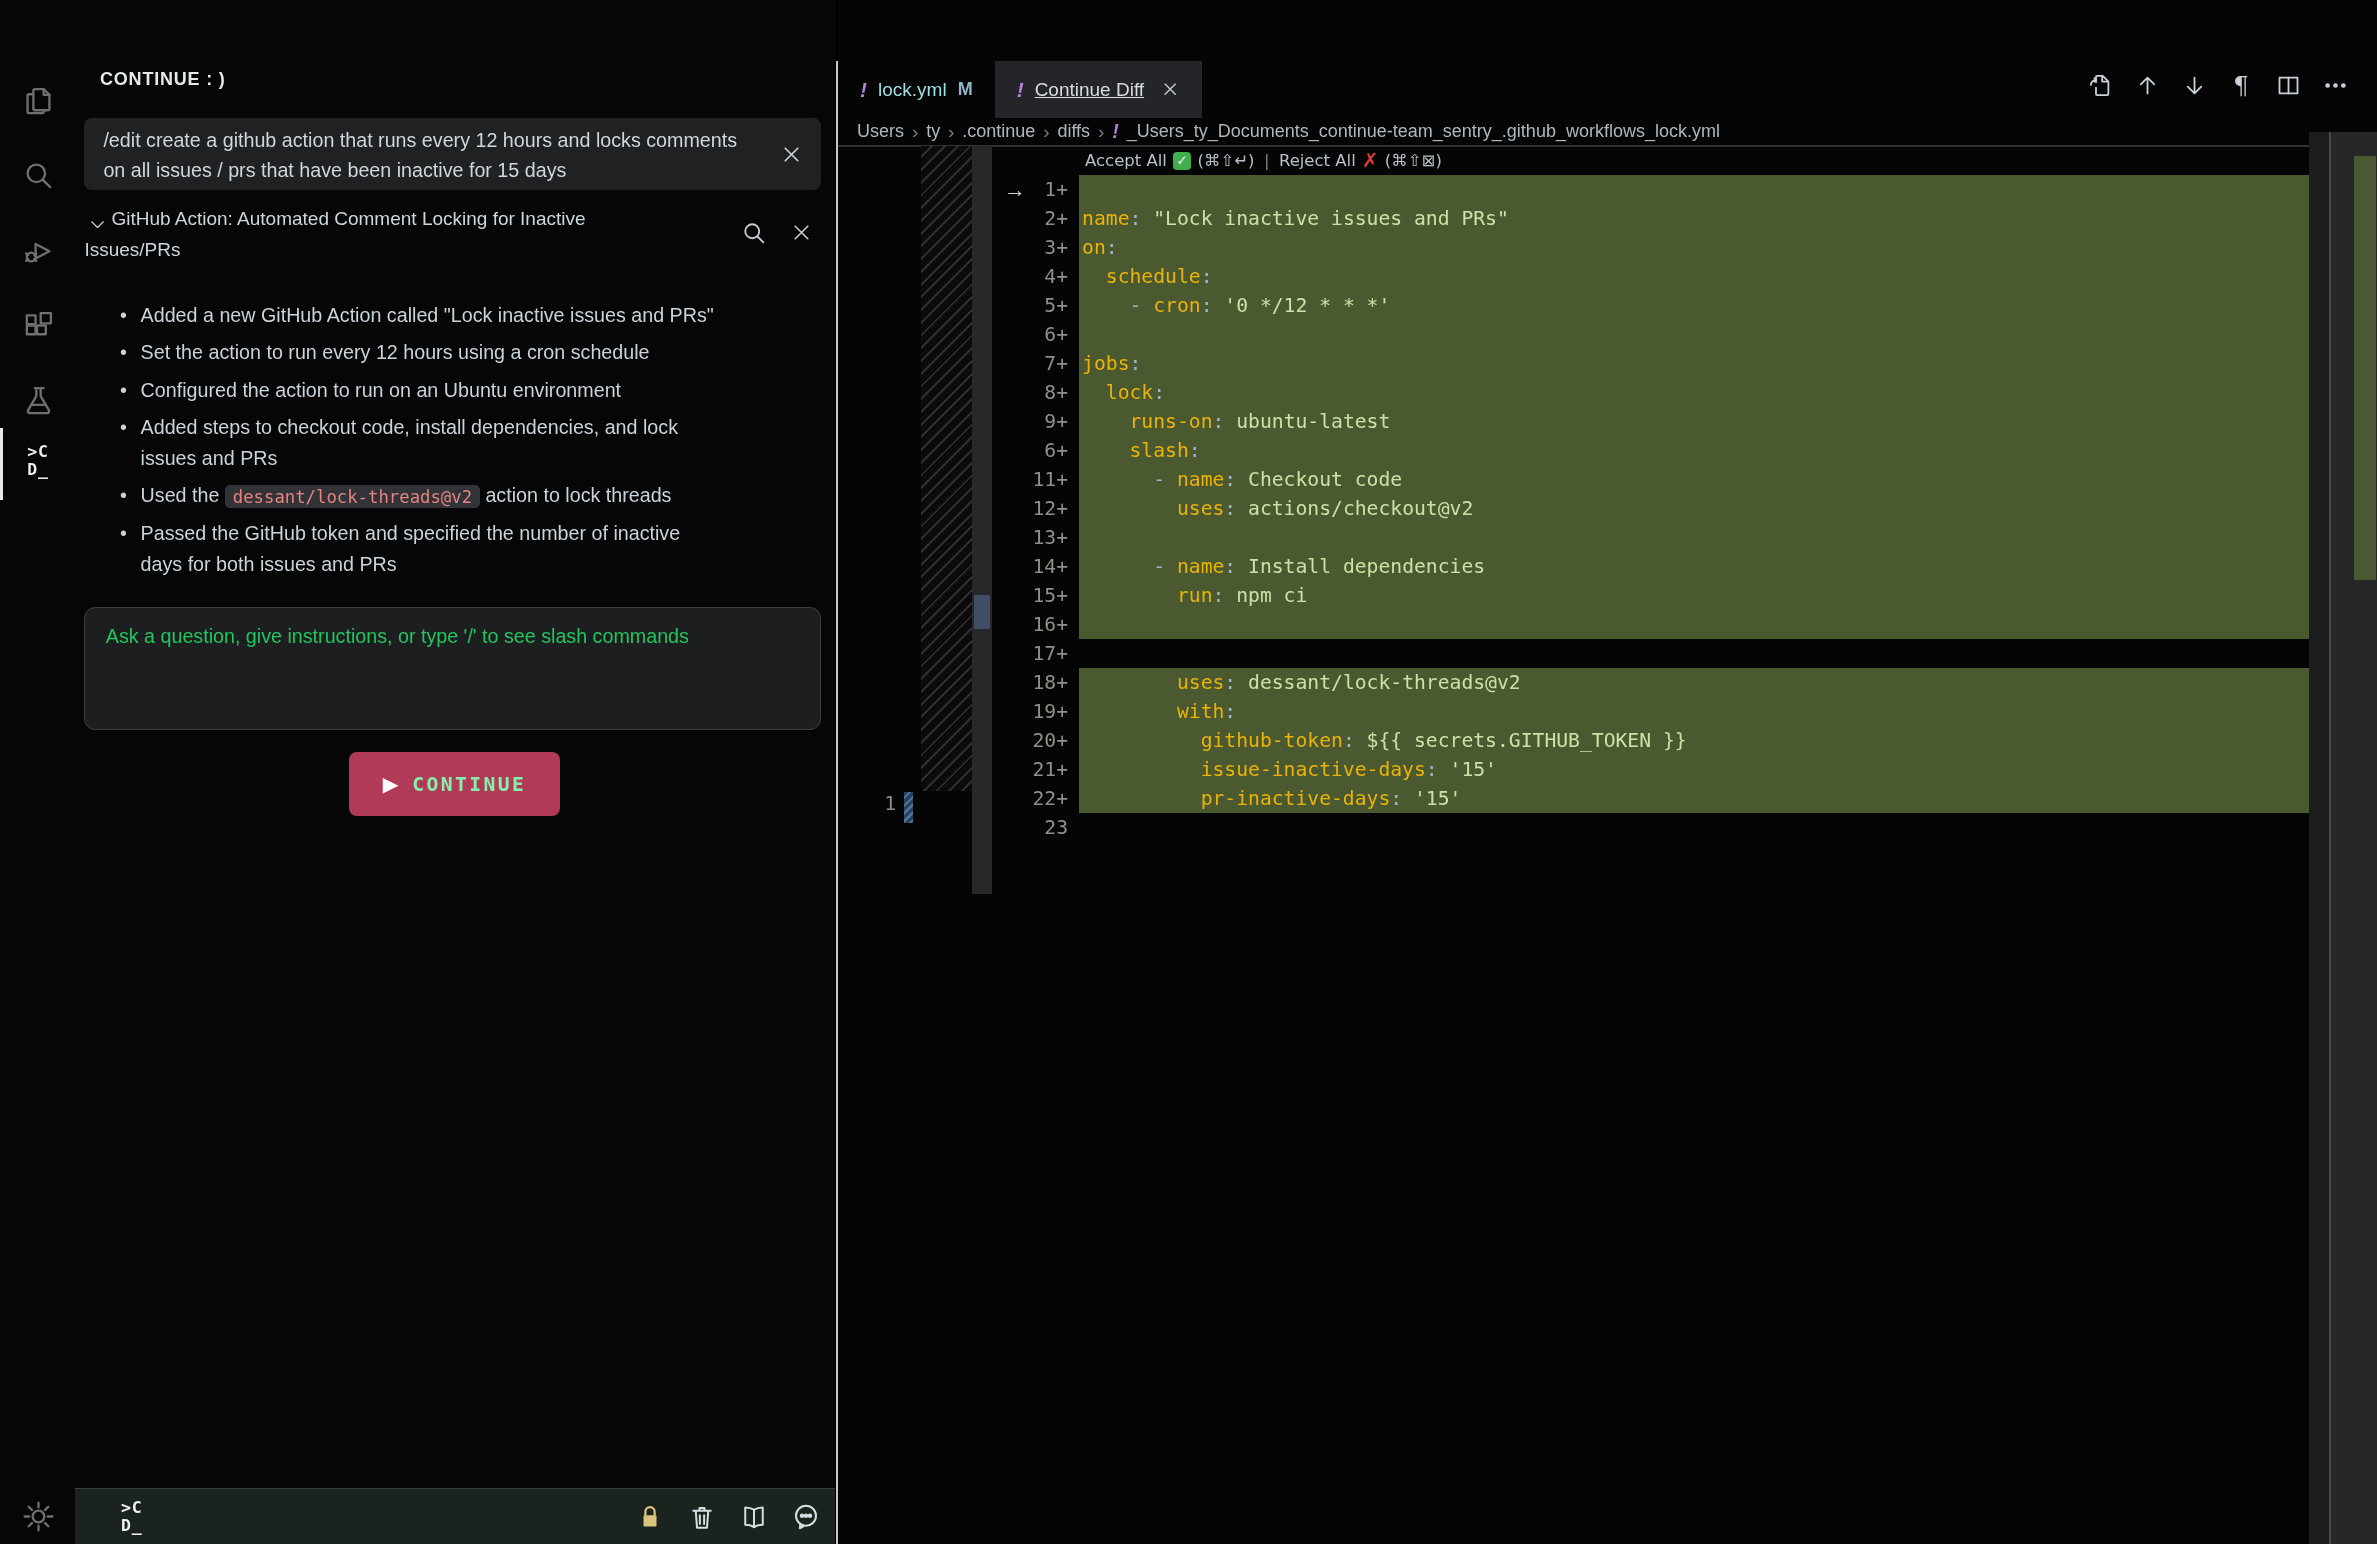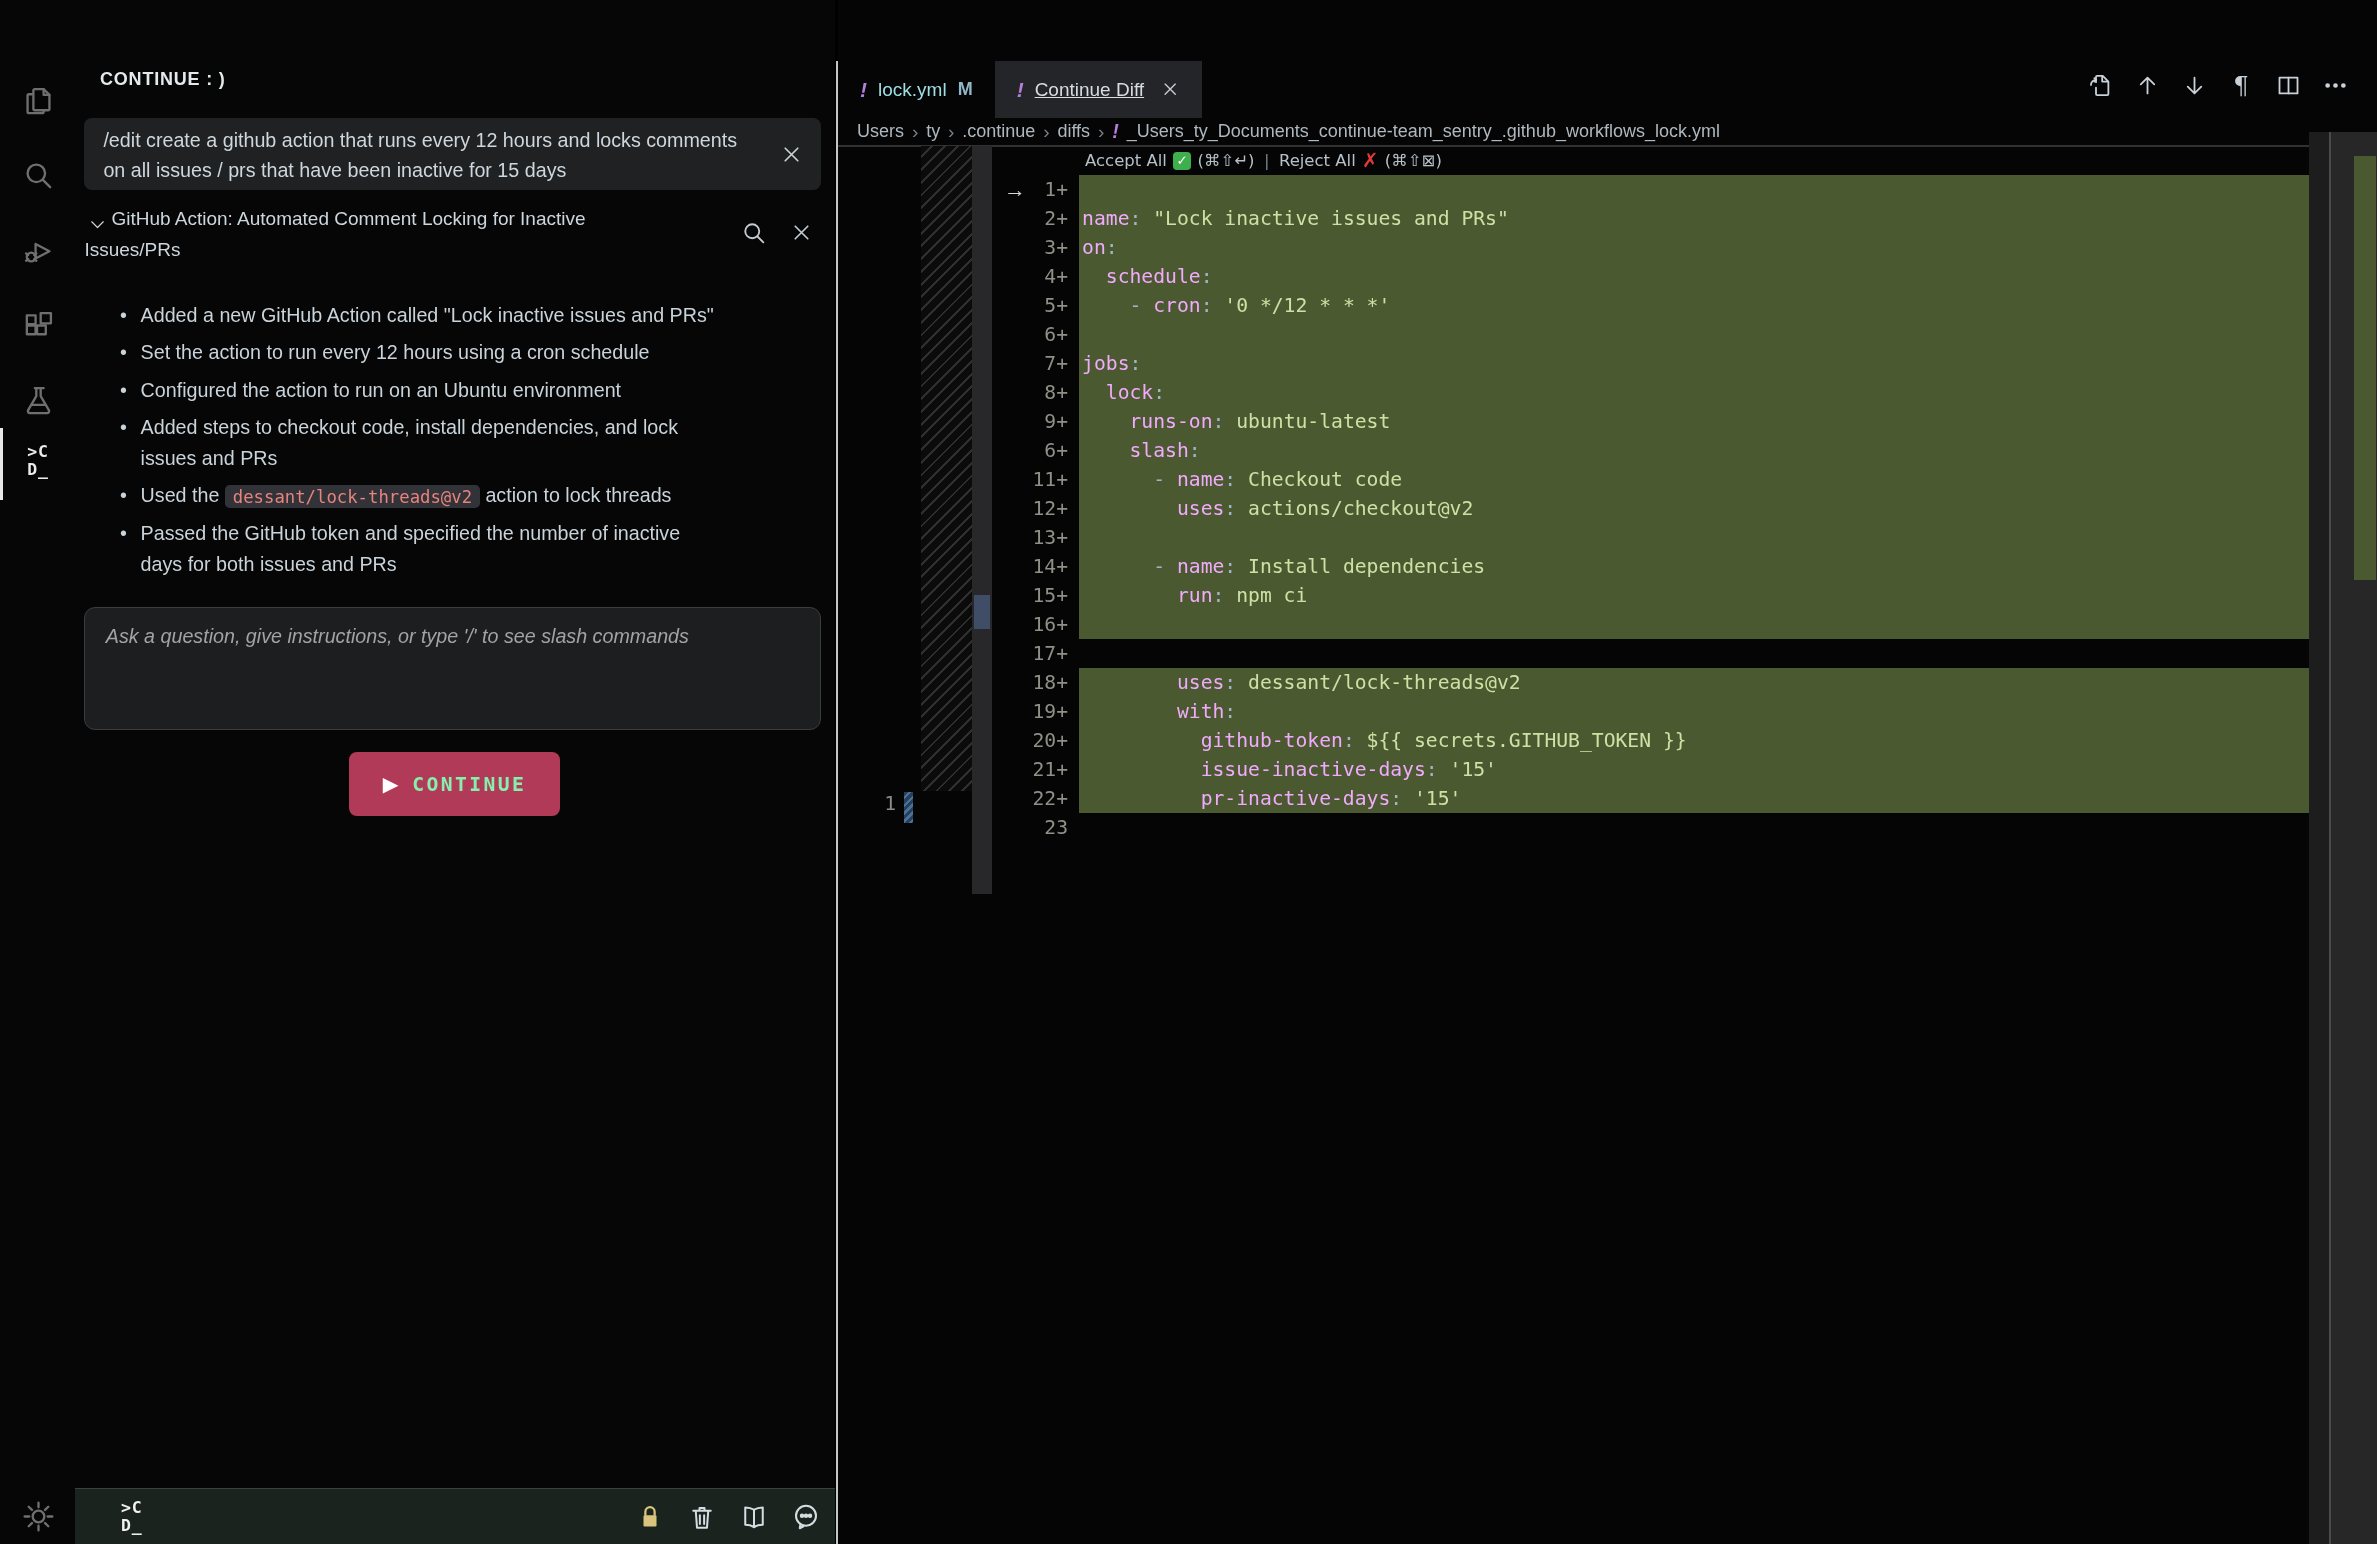--- a/index.html
+++ b/index.html
@@ -29,21 +29,21 @@
   #summary-search { left:665px; top:219px; width:28px; height:28px; color:#c4cbd1; }
   #summary-close  { left:714px; top:220px; width:25px; height:25px; color:#c4cbd1; }
   #summary-bullets { left:42px; top:300px; width:605px; }
   #summary-bullets li { list-style:none; position:relative; padding-left:23.6px; font-size:19.7px;
                         line-height:31px; margin-bottom:6.3px; color:#c9d3da; }
   #summary-bullets li::before { content:"\2022"; position:absolute; left:3.1px; }
   .code-chip { font-family:"DejaVu Sans Mono", monospace; font-size:17.3px; color:#e8837d;
                background:#313338; border-radius:4.7px; padding:1.6px 7.9px; }
   #input-box { left:9.4px; top:607px; width:737px; height:123px; background:#1c1e20;
                border:1.6px solid #3a3c3e; border-radius:11px; }
-  #input-placeholder { position:absolute; left:20.4px; top:17.3px; font-size:19.7px; color:#a3a3a3;font-style:italic; }
+  #input-placeholder { position:absolute; left:20.4px; top:17.3px; font-size:19.7px; color:#22c55e; }
   #continue-btn { left:274px; top:752px; width:211px; height:64px; background:#b13a59; border-radius:7.9px;
                   display:flex; align-items:center; justify-content:center; gap:14px; border:none; cursor:pointer; }
   #continue-btn .play { color:#fff; font-size:20.4px; font-family:"DejaVu Sans", sans-serif; }
   #continue-btn .lbl { color:#86efac; font-family:"DejaVu Sans Mono", monospace; font-weight:bold;
                        font-size:19.7px; letter-spacing:2.4px; }
   #panel-bottom-bar { left:0; bottom:0; width:760px; height:56px; background:#1a231e; border-top:1.6px solid #39423c;
                       display:flex; align-items:center; }
   #bottom-logo { margin-left:46px; color:#f2f2f2; }
   #bottom-icons { margin-left:auto; margin-right:14px; display:flex; gap:22px; align-items:center; }
   #bottom-icons .b-icon { width:30px; height:30px; color:#d3dde2; }
@@ -89,21 +89,21 @@
   #codelens .cl-div { color:#76808a; margin:0 3.1px; }
 
   
   #code-area { position:absolute; left:155px; top:175px; width:1384px; }
   .row { height:29px; display:flex; }
   .ln { width:75px; flex:none; text-align:right; font-family:"DejaVu Sans Mono", monospace;
         font-size:19.7px; line-height:29px; color:#8d9186; }
   .lb { margin-left:11px; width:1230px; font-family:"DejaVu Sans Mono", monospace; font-size:19.7px;
         line-height:29px; white-space:pre; padding-left:3.1px; }
   .lb.add { background:#4b5930; }
-  .tk-k { color:#f0abfc; } .tk-p { color:#9fb4c7; } .tk-v { color:#cfe0a5; }
+  .tk-k { color:#eab308; } .tk-p { color:#9fb4c7; } .tk-v { color:#cfe0a5; }
   #cursor-arrow { position:absolute; left:166px; top:175px; font-size:22px; line-height:29px; color:#d2d8dd; }
 
   
   #scroll-zone { position:absolute; left:1471px; top:132px; width:68px; height:1412px; background:#1d1d1d; }
   #scroll-zone .inner { position:absolute; left:22px; top:0; width:46px; height:100%; background:#272727; }
   #scroll-zone .vline { position:absolute; left:20.4px; top:0; width:1.6px; height:100%; background:#4a4a4c; }
   #overview-green { position:absolute; left:45px; top:23.6px; width:22px; height:424px; background:#4b5930; }
 </style>
 </head>
 <body>

